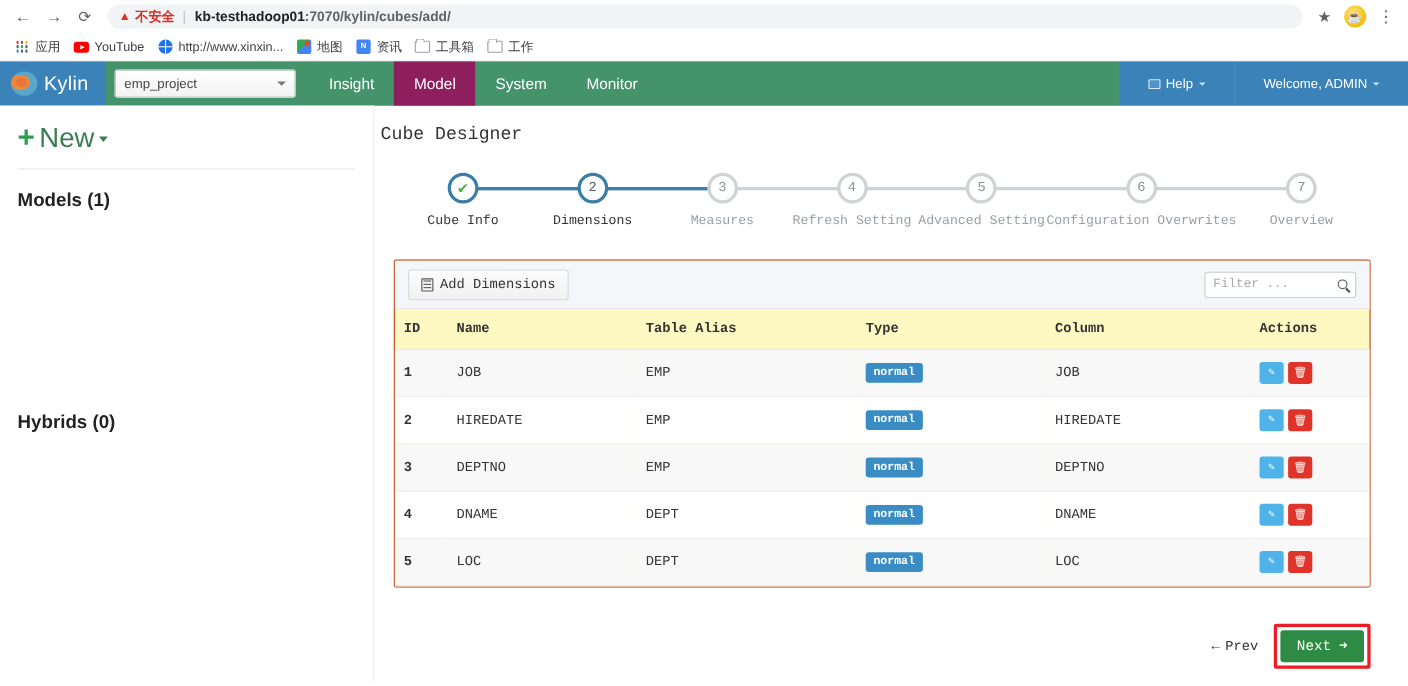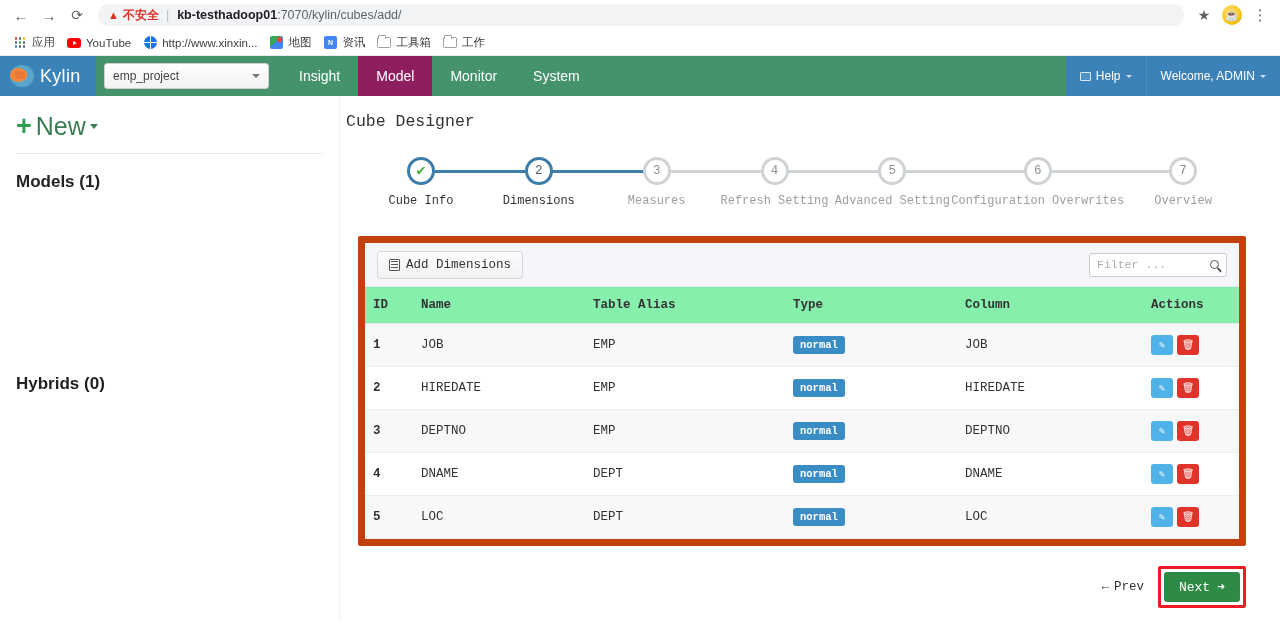--- a/index.html
+++ b/index.html
@@ -37,21 +37,21 @@
     margin: 0 6px;
     font-size: 12.5px;
     color: #202124;
     overflow: hidden;
     white-space: nowrap;
   }
   .warn-icon { color: #d93025; font-size: 11px; margin-right: 4px; line-height: 1;}
   .warn-text { color: #d93025; font-weight: bold; font-size: 12px; margin-right: 7px; }
   .omni-sep { color: #bdc1c6; margin-right: 8px; }
   .omni-host { font-weight: bold; color: #202124; }
-  .omni-path { color: #5f6368; }
+  .omni-path { color: #5f6368; font-weight: bold; }
   .tb-icon {
     width: 24px; height: 24px;
     display: flex; align-items: center; justify-content: center;
     font-size: 14px; color: #5f6368;
     flex: 0 0 auto;
   }
   .avatar-chip {
     width: 20px; height: 20px; border-radius: 50%;
     background: radial-gradient(circle at 40% 35%, #ffe17a, #f5c518 60%, #e0a800);
     display:flex; align-items:center; justify-content:center;
@@ -152,21 +152,21 @@
   .nav-item {
     padding: 0 18px; height: 40px;
     display: flex; align-items: center;
     color: #ffffff; font-size: 14px;
   }
   .nav-item.active { background: #8e1f5e; }
   .nav-right {
     background: #3a82b8;
     display: flex; align-items: stretch;
   }
-  .nav-right .nav-item { font-size: 12px; padding: 0 14px; gap: 5px; }
+  .nav-right .nav-item { font-size: 12px; padding: 0 26px; gap: 5px; }
   .nav-right .nav-item + .nav-item { border-left: 1px solid #4b8fc2; }
   .book-ico {
     width: 11px; height: 9px; border: 1.2px solid #dbe8f2; border-radius: 1px;
     background: #4e93c6; display:inline-block;
   }
   .mini-caret { border-left:3.5px solid transparent;border-right:3.5px solid transparent;border-top:3.5px solid #cfe2f0; }
 
   
   .page { display: flex; height: 524px; background: #fff; }
 
@@ -224,23 +224,23 @@
   .check { color: #45b435; font-size: 15px; font-weight: bold; line-height: 1; }
   .step-label { margin-top: 9px; font-size: 12px; color: #9aa0a5; white-space: nowrap; }
   .step.done .step-label, .step.active .step-label { color: #333; }
   .connector {
     position: absolute; top: 13px; height: 3px; background: #cfd3d6; z-index: 1;
   }
   .connector.filled { background: #3d7ea8; }
 
   .table-card {
     margin: 28px 12px 0 12px;
-    border: 7px solid #c2410c;
+    border: 1px solid #c2410c;
     border-radius: 2px;
-    background: #86efac;
+    background: #fef9c3;
   }
   .table-toolbar {
     background: #f4f6fa;
     border-bottom: 1px solid #e6e8ec;
     height: 44px;
     display: flex; align-items: center; justify-content: space-between;
     padding: 0 12px;
   }
   .btn-add {
     height: 28px;
@@ -411,22 +411,22 @@
     <span class="brand-logo"></span>
     <span class="brand-text">Kylin</span>
   </div>
   <div class="nav-green">
     <div class="proj-select">
       <span>emp_project</span>
       <span class="caret"></span>
     </div>
     <div class="nav-item">Insight</div>
     <div class="nav-item active">Model</div>
+    <div class="nav-item">System</div>
     <div class="nav-item">Monitor</div>
-    <div class="nav-item">System</div>
   </div>
   <div class="nav-right">
     <div class="nav-item">
       <span class="book-ico"></span>
       <span>Help</span>
       <span class="mini-caret"></span>
     </div>
     <div class="nav-item">
       <span>Welcome, ADMIN</span>
       <span class="mini-caret"></span>

